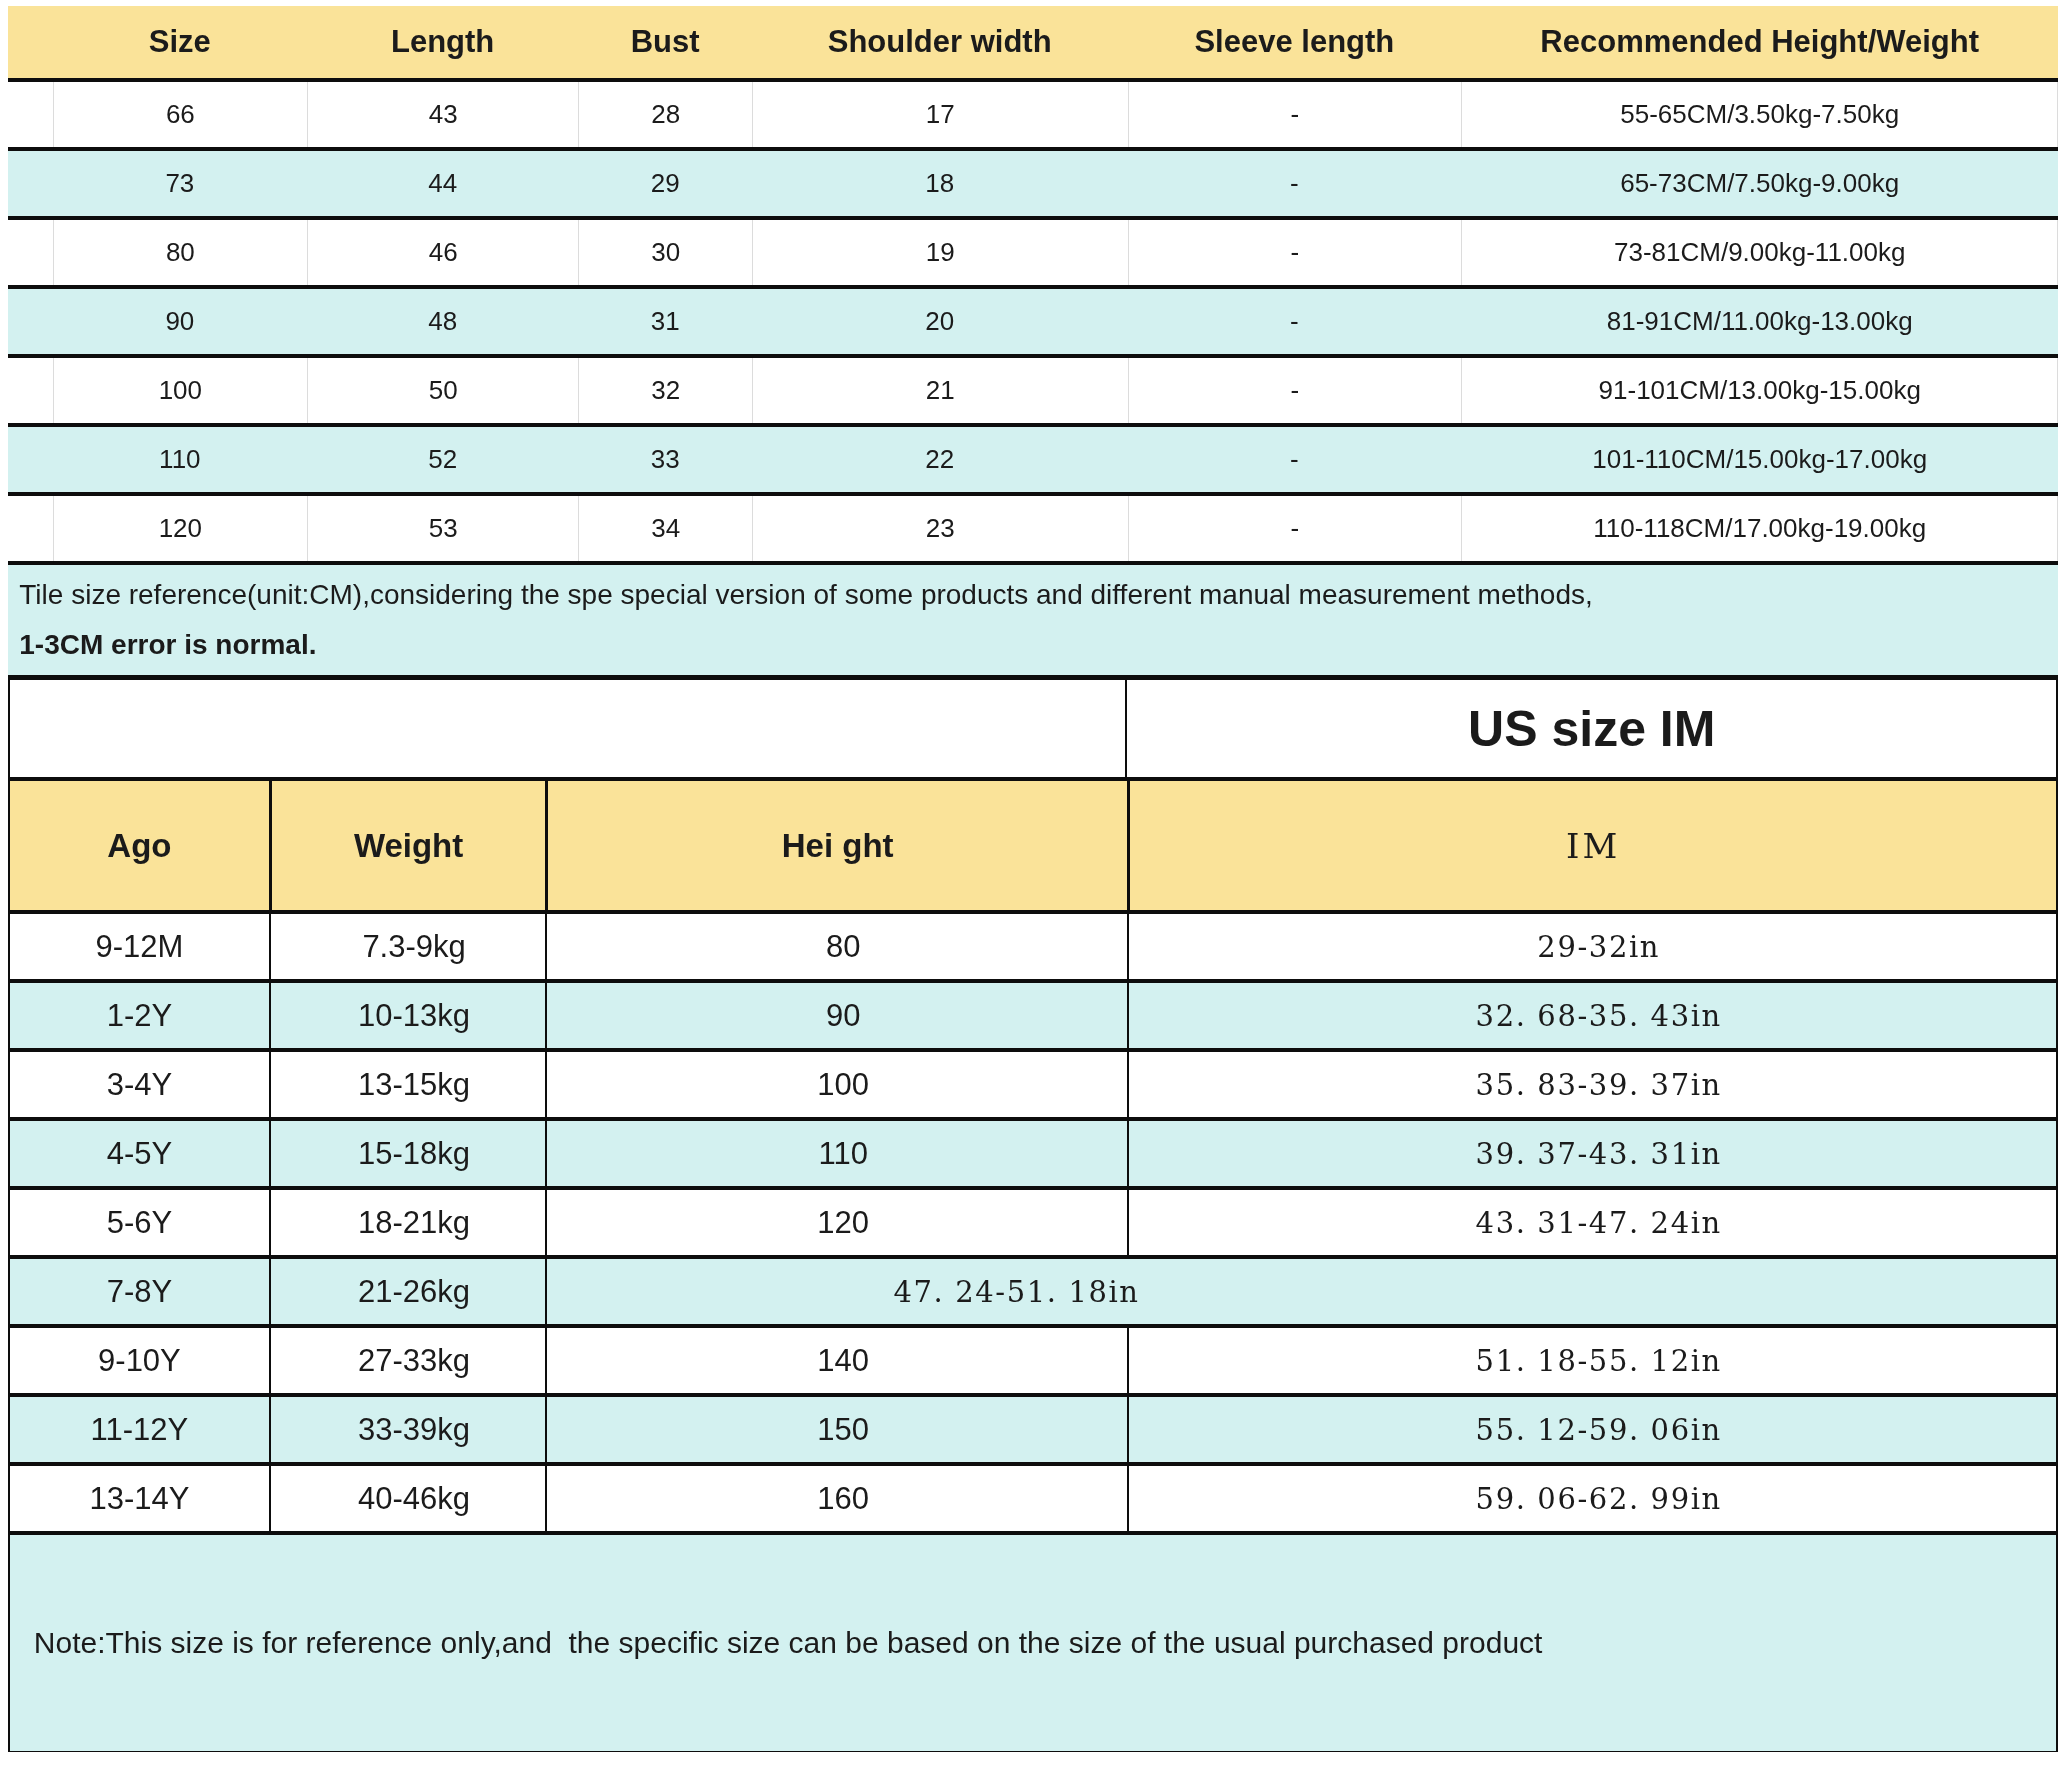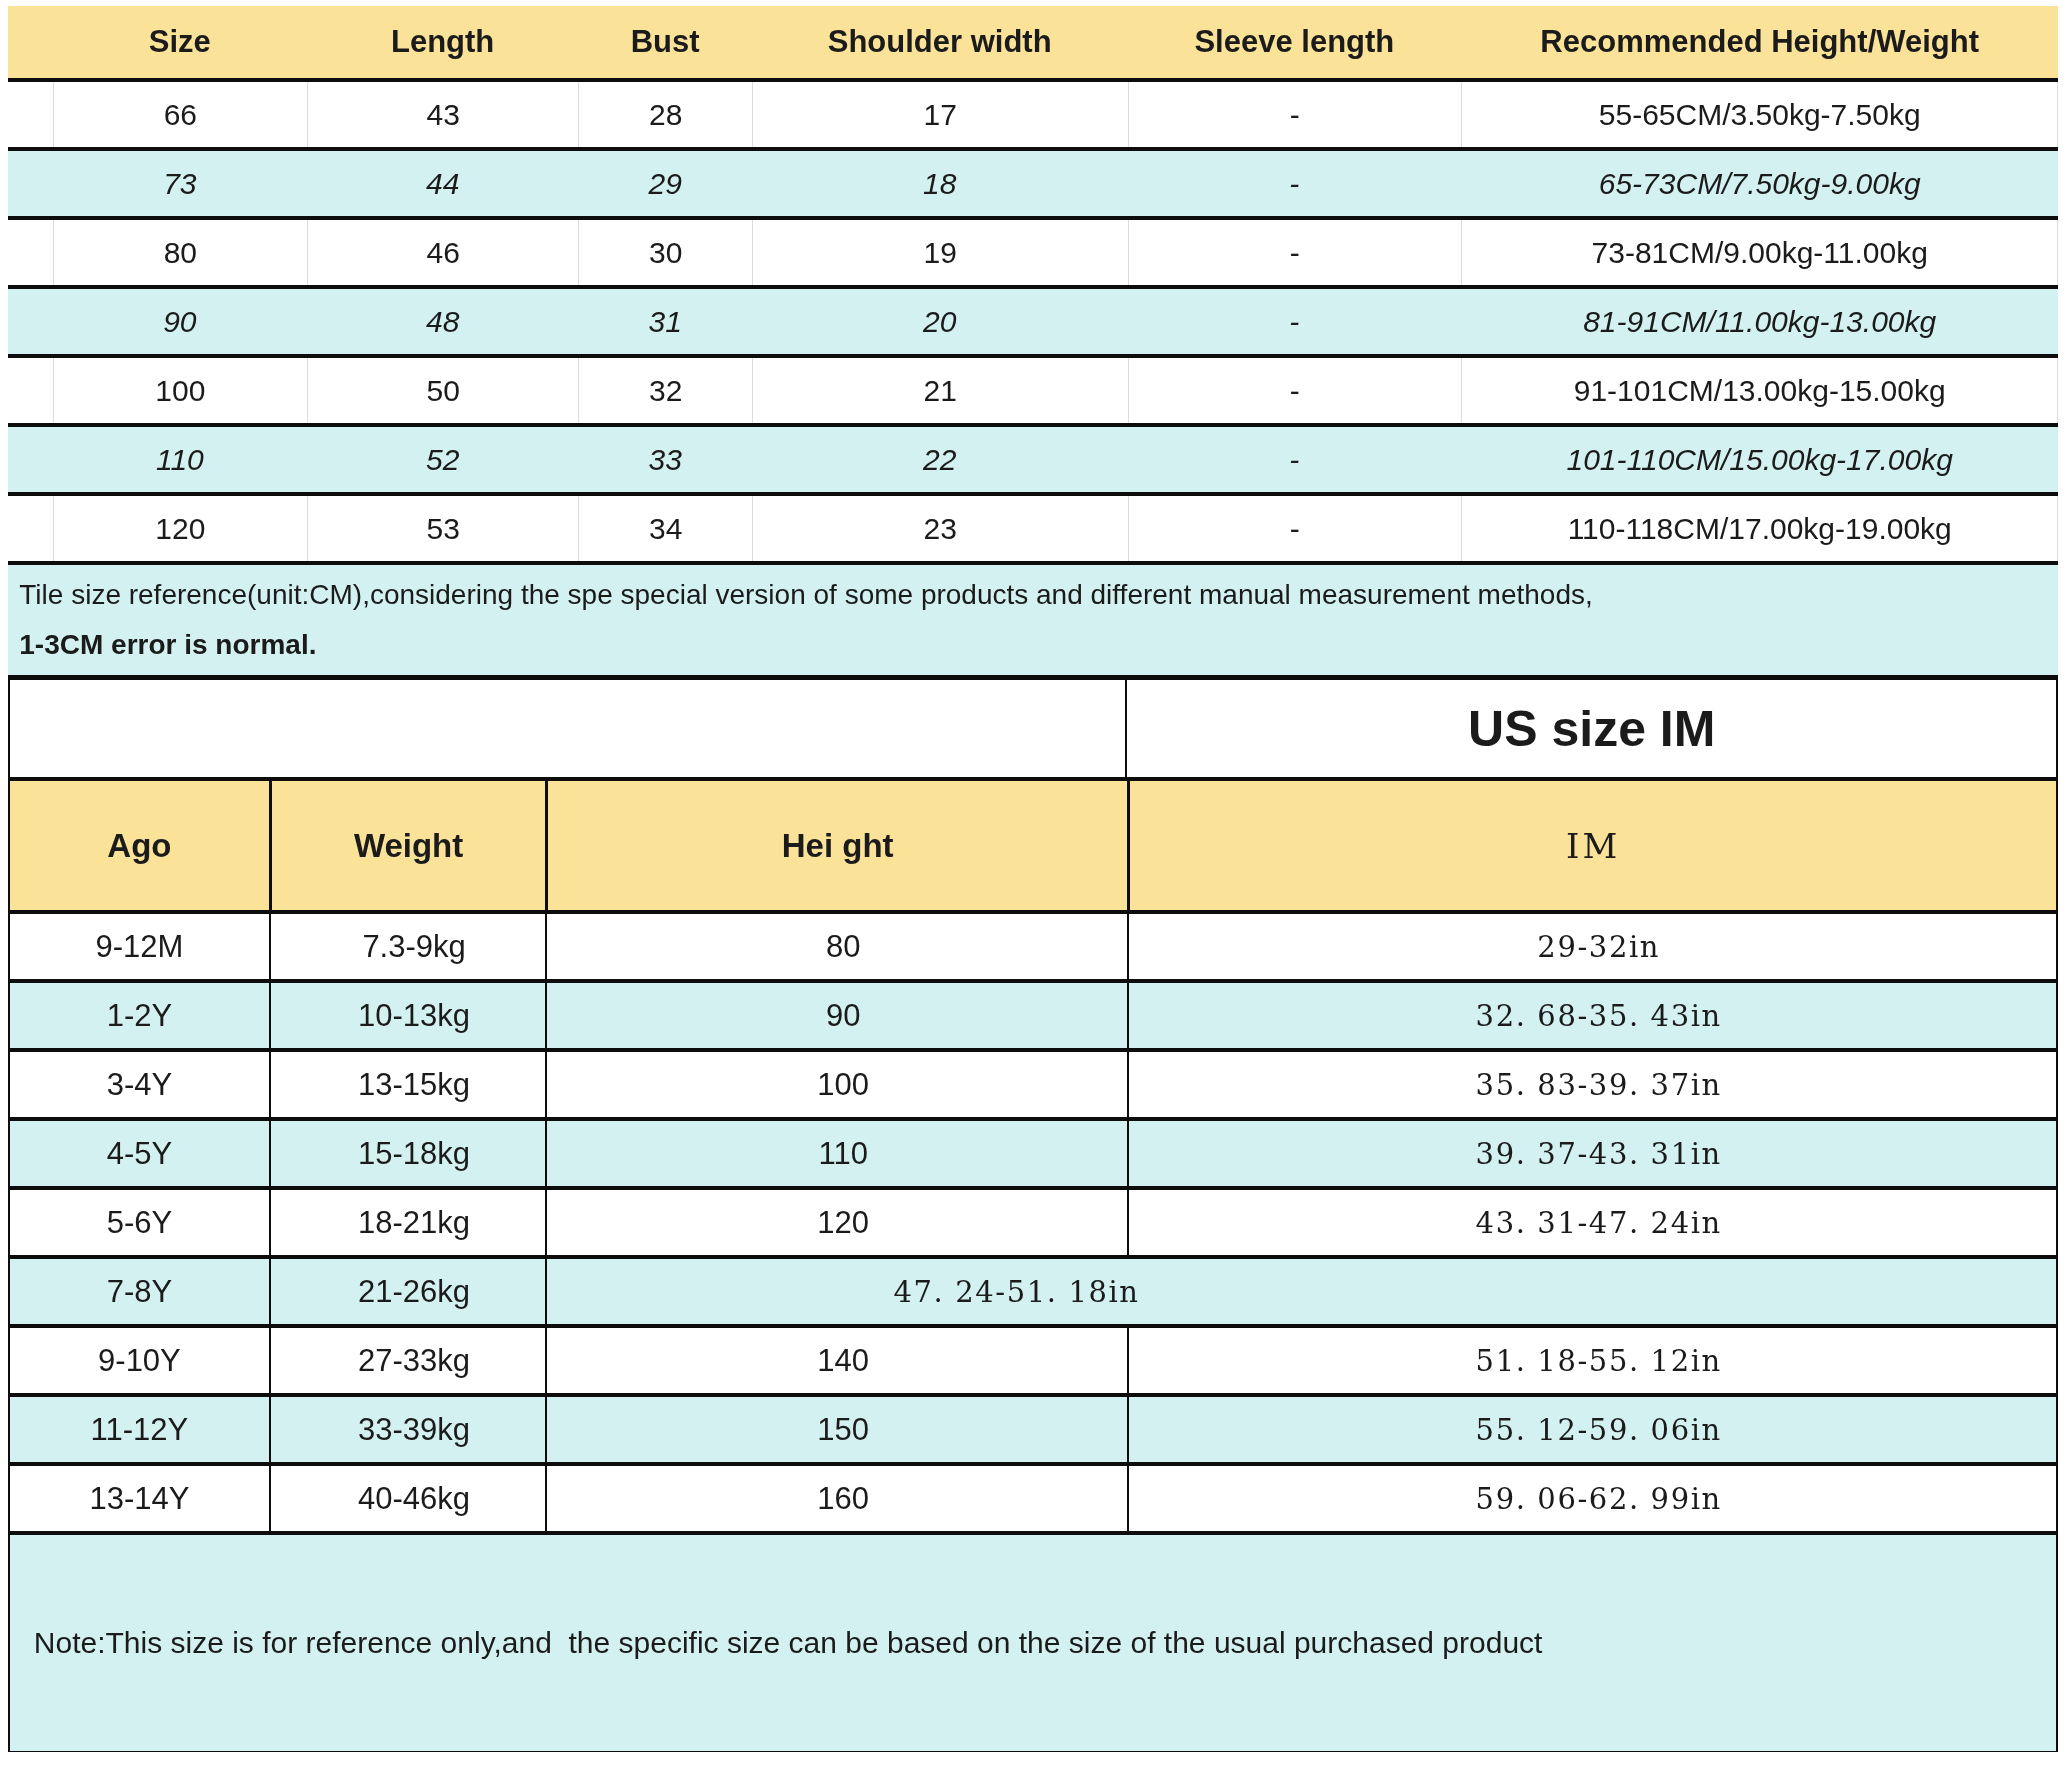--- a/index.html
+++ b/index.html
@@ -18,24 +18,24 @@
   
   .t1{margin-top:6.3px;}
   .t1-header{
     display:flex;height:76px;background:#FAE399;
     border-bottom:4.7px solid #0d0d0d;box-sizing:border-box;
     font-weight:bold;font-size:31px;
   }
   .t1-row{
     display:flex;height:69px;
     border-bottom:4.2px solid #0d0d0d;box-sizing:border-box;
-    font-size:30px;
+    font-size:26px;
   }
   .t1-row.white{background:#ffffff;}
-  .t1-row.cyan{background:#D3F1F0;font-style:italic;}
+  .t1-row.cyan{background:#D3F1F0;}
   .t1 .c{display:flex;align-items:center;justify-content:center;box-sizing:border-box;}
   .t1 .c0{width:12.67%;margin-left:45px;} .t1 .c1{width:13.54%;} .t1 .c2{width:8.65%;}
   .t1 .c3{width:18.73%;} .t1 .c4{width:16.64%;} .t1 .c5{width:29.77%;}
   .t1-row.white .c{border-left:1.6px solid #dcdcdc;}
   .t1-row.white .c:last-child{border-right:1.6px solid #dcdcdc;}
 
   
   .note1{
     height:115px;background:#D3F1F0;
     border-bottom:5.2px solid #0d0d0d;box-sizing:border-box;

